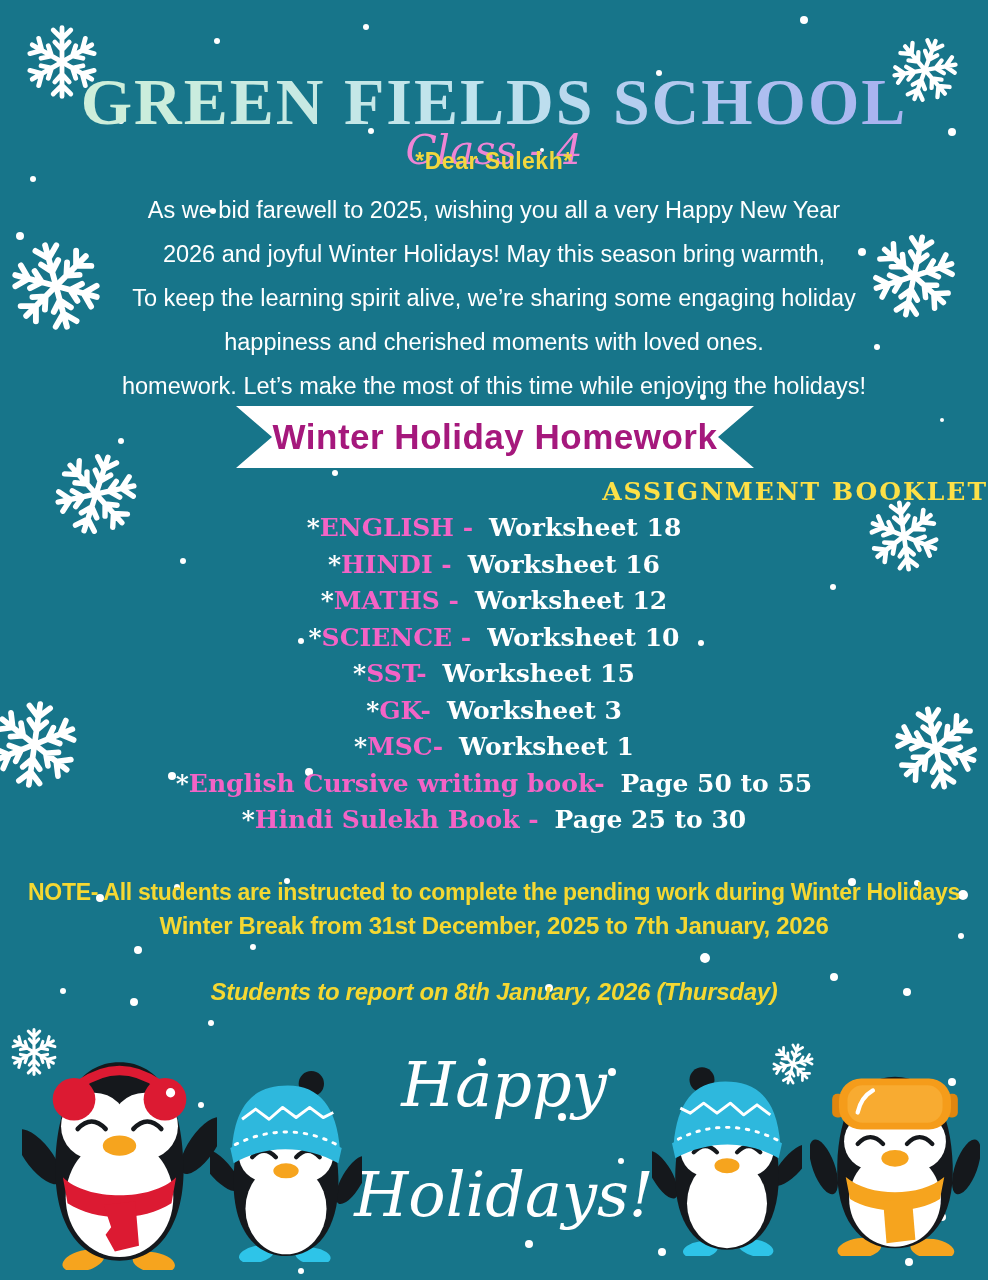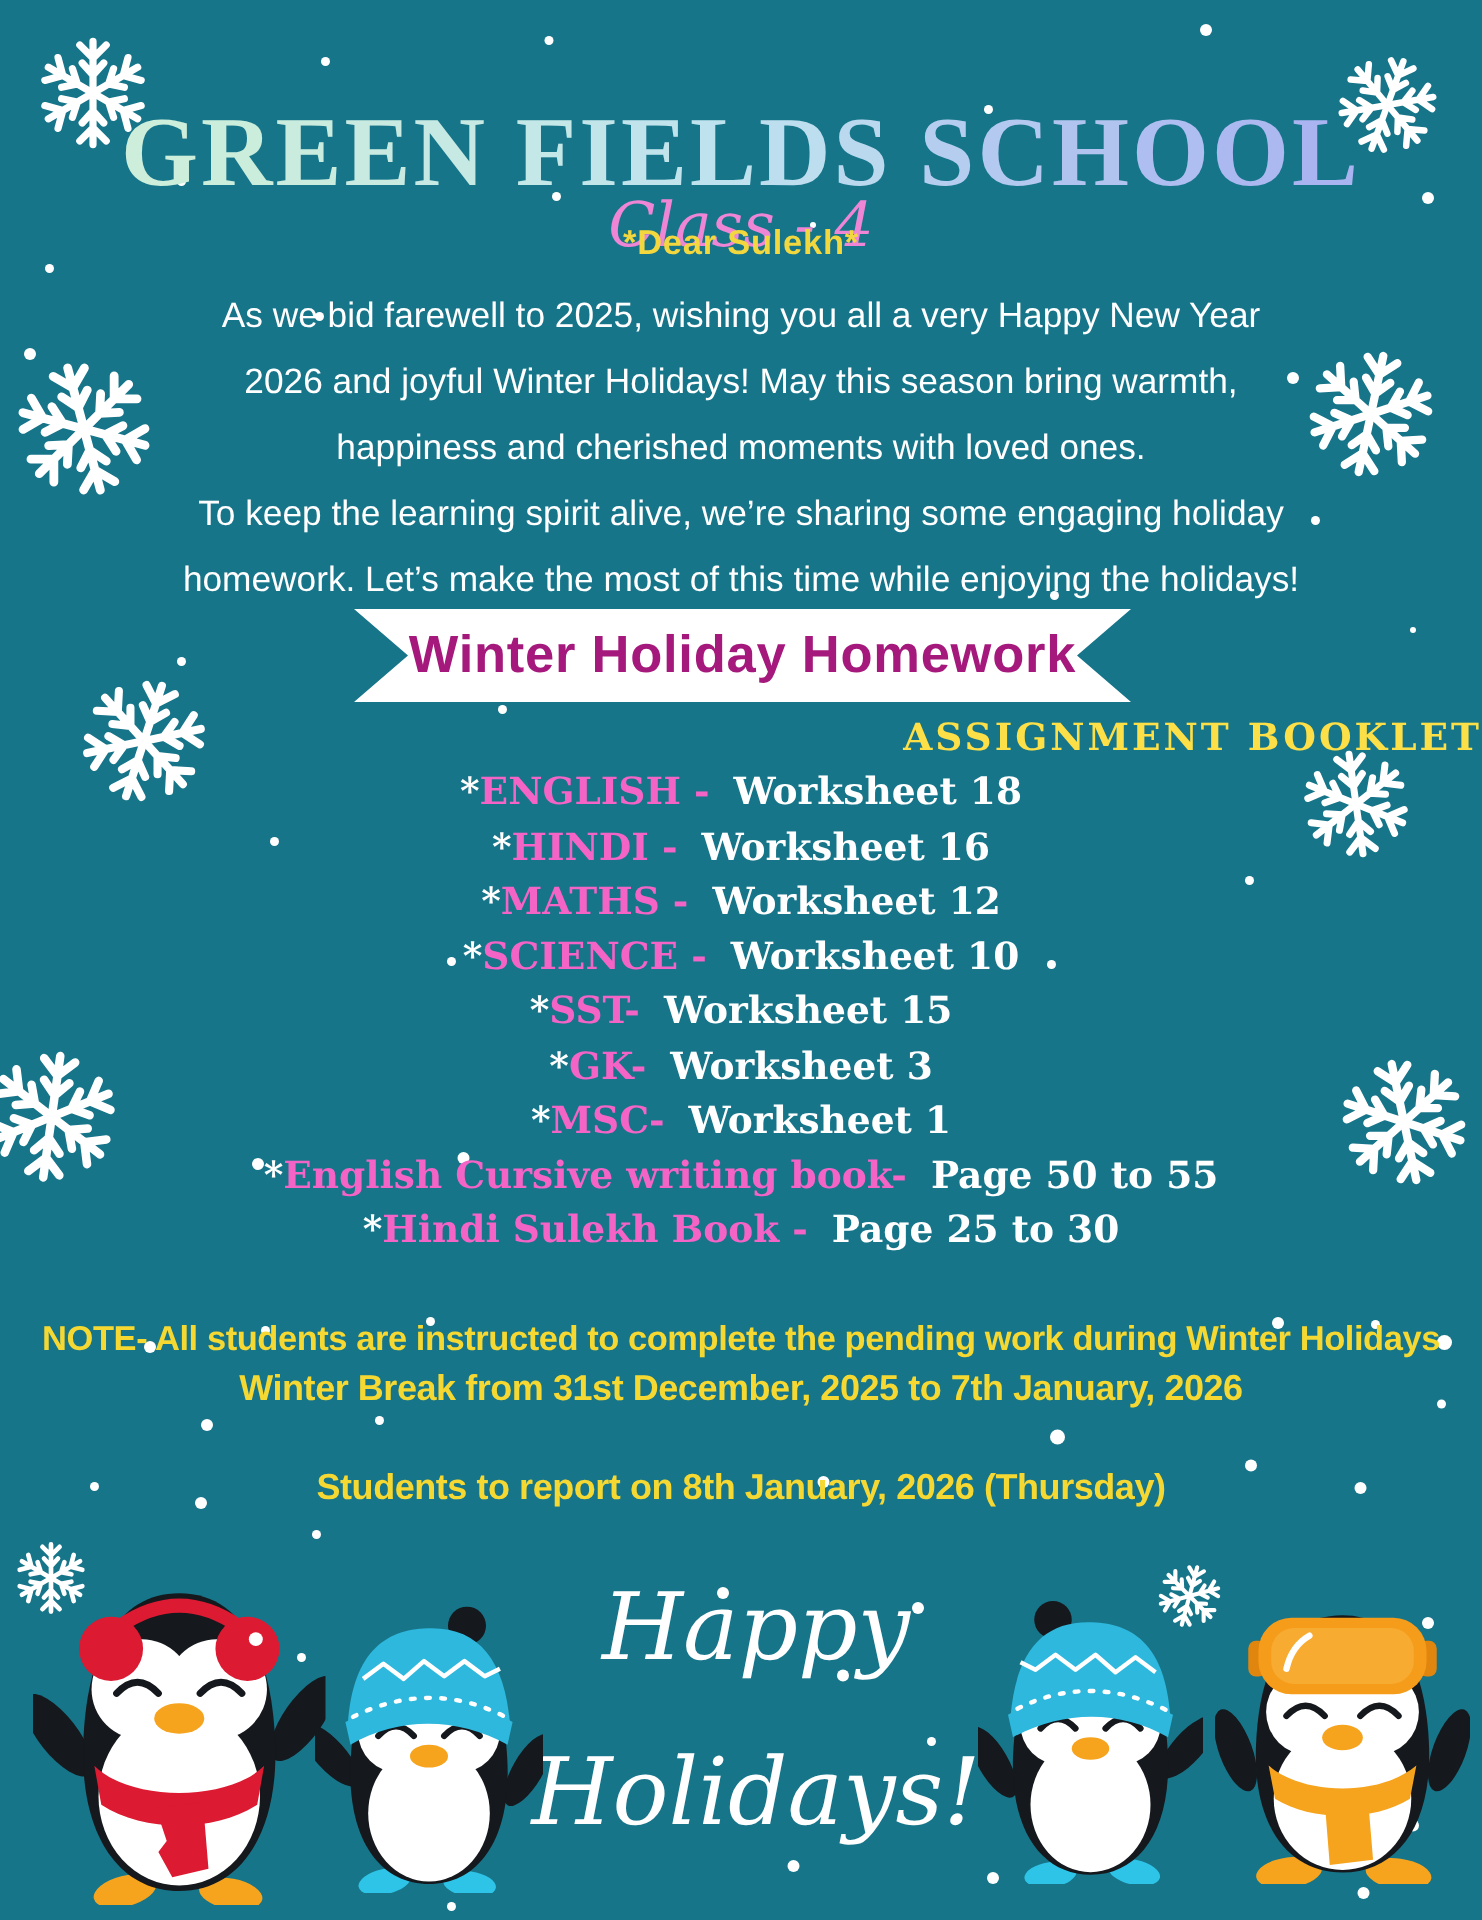--- a/index.html
+++ b/index.html
@@ -54,21 +54,21 @@
   .assignments .subject{color:#f463c6;}
   .assignments .sep{color:#f463c6;}
   .assignments .task{color:#ffffff;margin-left:16px;}
   
   .note,.break,.report{
     position:absolute;left:0;width:100%;text-align:center;font-weight:bold;
     color:#f5d832;letter-spacing:-0.3px;
   }
   .note{top:842px;font-size:23px;margin-top:37px;}
   .break{top:912px;font-size:24px;}
-  .report{top:978px;font-size:24px;}
+  .report{top:978px;font-size:24px;font-style:italic;}
   
   .closing{
     position:absolute;top:1030px;left:328px;width:352px;text-align:center;
     color:#ffffff;font-family:"DejaVu Serif",serif;font-style:italic;font-size:62px;
   }
   .closing div{line-height:110px;}
   
   .dot{position:absolute;background:#ffffff;border-radius:50%;}
   .sf{position:absolute;}
   .penguin{position:absolute;}
@@ -189,22 +189,22 @@
       <div class="dot" style="left: 905px; top: 1258px; height: 8px; width: 8px;"></div>
     </div>
 
   <h1 class="school"><span style="color: rgb(205, 238, 218);">G</span><span style="color: rgb(203, 237, 220);">R</span><span style="color: rgb(202, 236, 222);">E</span><span style="color: rgb(200, 234, 225);">E</span><span style="color: rgb(199, 233, 227);">N</span><span style="color: rgb(197, 232, 229);"> </span><span style="color: rgb(196, 231, 231);">F</span><span style="color: rgb(194, 229, 234);">I</span><span style="color: rgb(193, 228, 236);">E</span><span style="color: rgb(191, 227, 238);">L</span><span style="color: rgb(189, 222, 238);">D</span><span style="color: rgb(186, 217, 238);">S</span><span style="color: rgb(184, 211, 239);"> </span><span style="color: rgb(181, 206, 239);">S</span><span style="color: rgb(179, 201, 239);">C</span><span style="color: rgb(176, 196, 239);">H</span><span style="color: rgb(174, 190, 240);">O</span><span style="color: rgb(171, 185, 240);">O</span><span style="color: rgb(169, 180, 240);">L</span></h1>
   <div class="classlabel">Class - 4</div>
   <div class="salutation">*Dear Sulekh*</div>
 
   <div class="message" id="message">
       <div>As we bid farewell to 2025, wishing you all a very Happy New Year</div>
       <div>2026 and joyful Winter Holidays! May this season bring warmth,</div>
+      <div>To keep the learning spirit alive, we’re sharing some engaging holiday</div>
       <div>happiness and cherished moments with loved ones.</div>
-      <div>To keep the learning spirit alive, we’re sharing some engaging holiday</div>
       <div>homework. Let’s make the most of this time while enjoying the holidays!</div>
     </div>
 
   <div class="ribbon">
     <span>Winter Holiday Homework</span>
   </div>
 
   <div class="booklet">ASSIGNMENT BOOKLET</div>
   <div class="assignments" id="assignment-list">
       <div class="row"><span class="star">*</span><span class="subject">ENGLISH</span><span class="sep"> -</span><span class="task">Worksheet 18</span></div>

